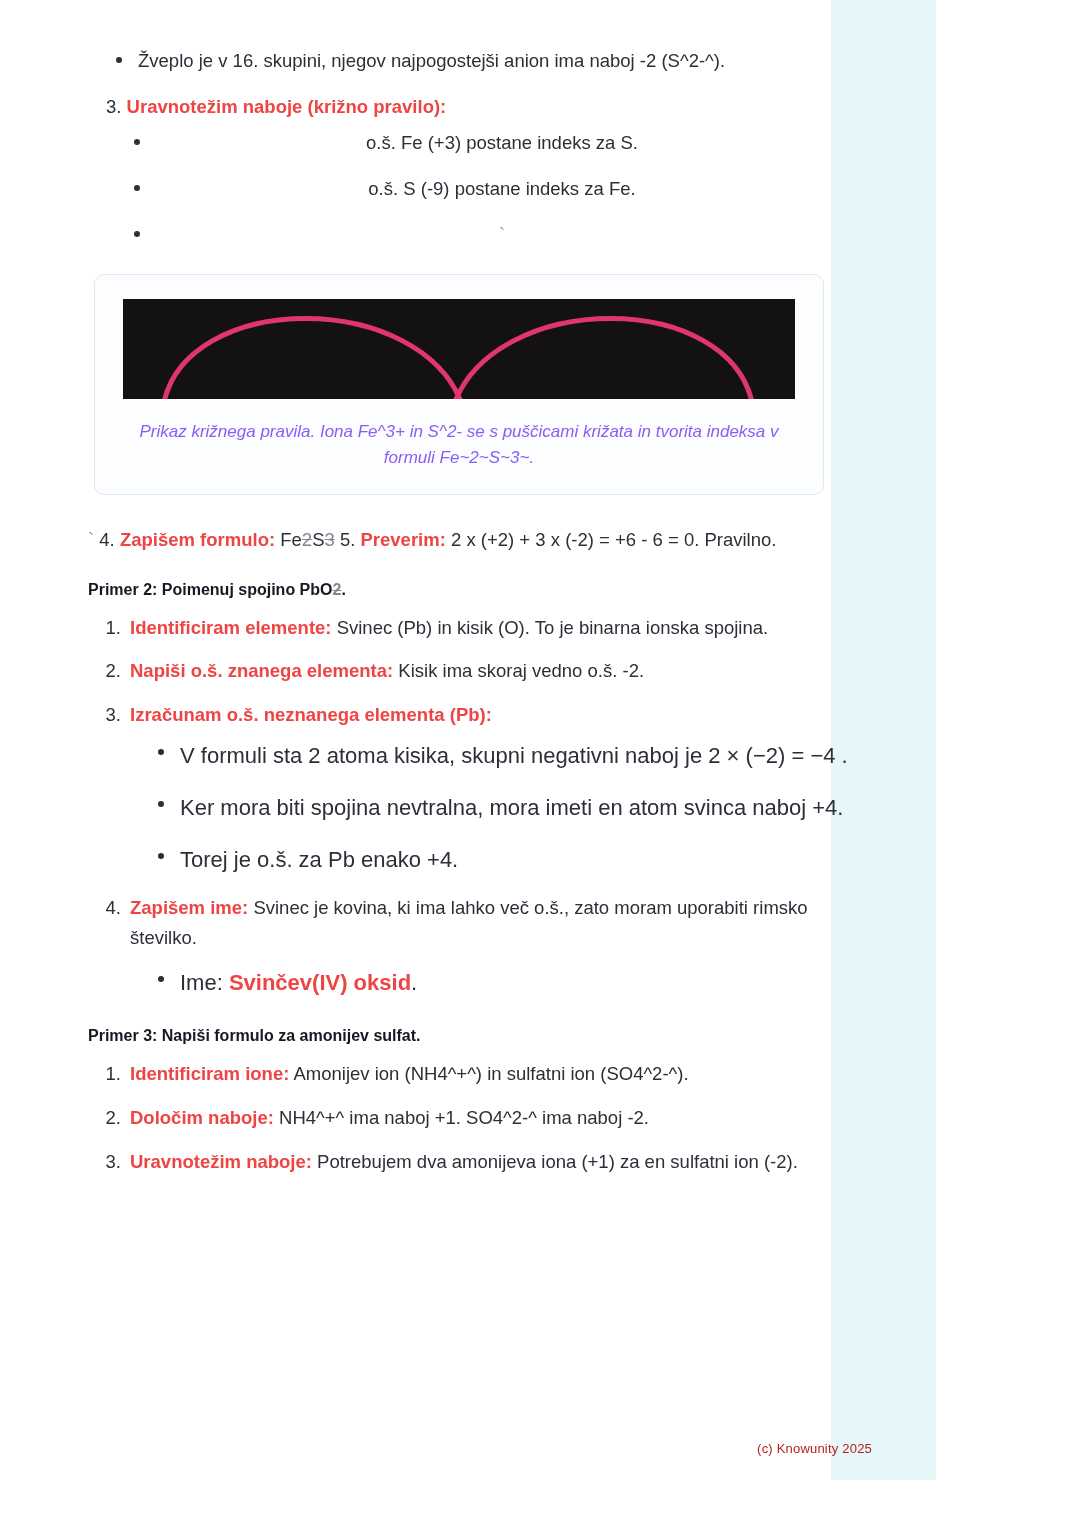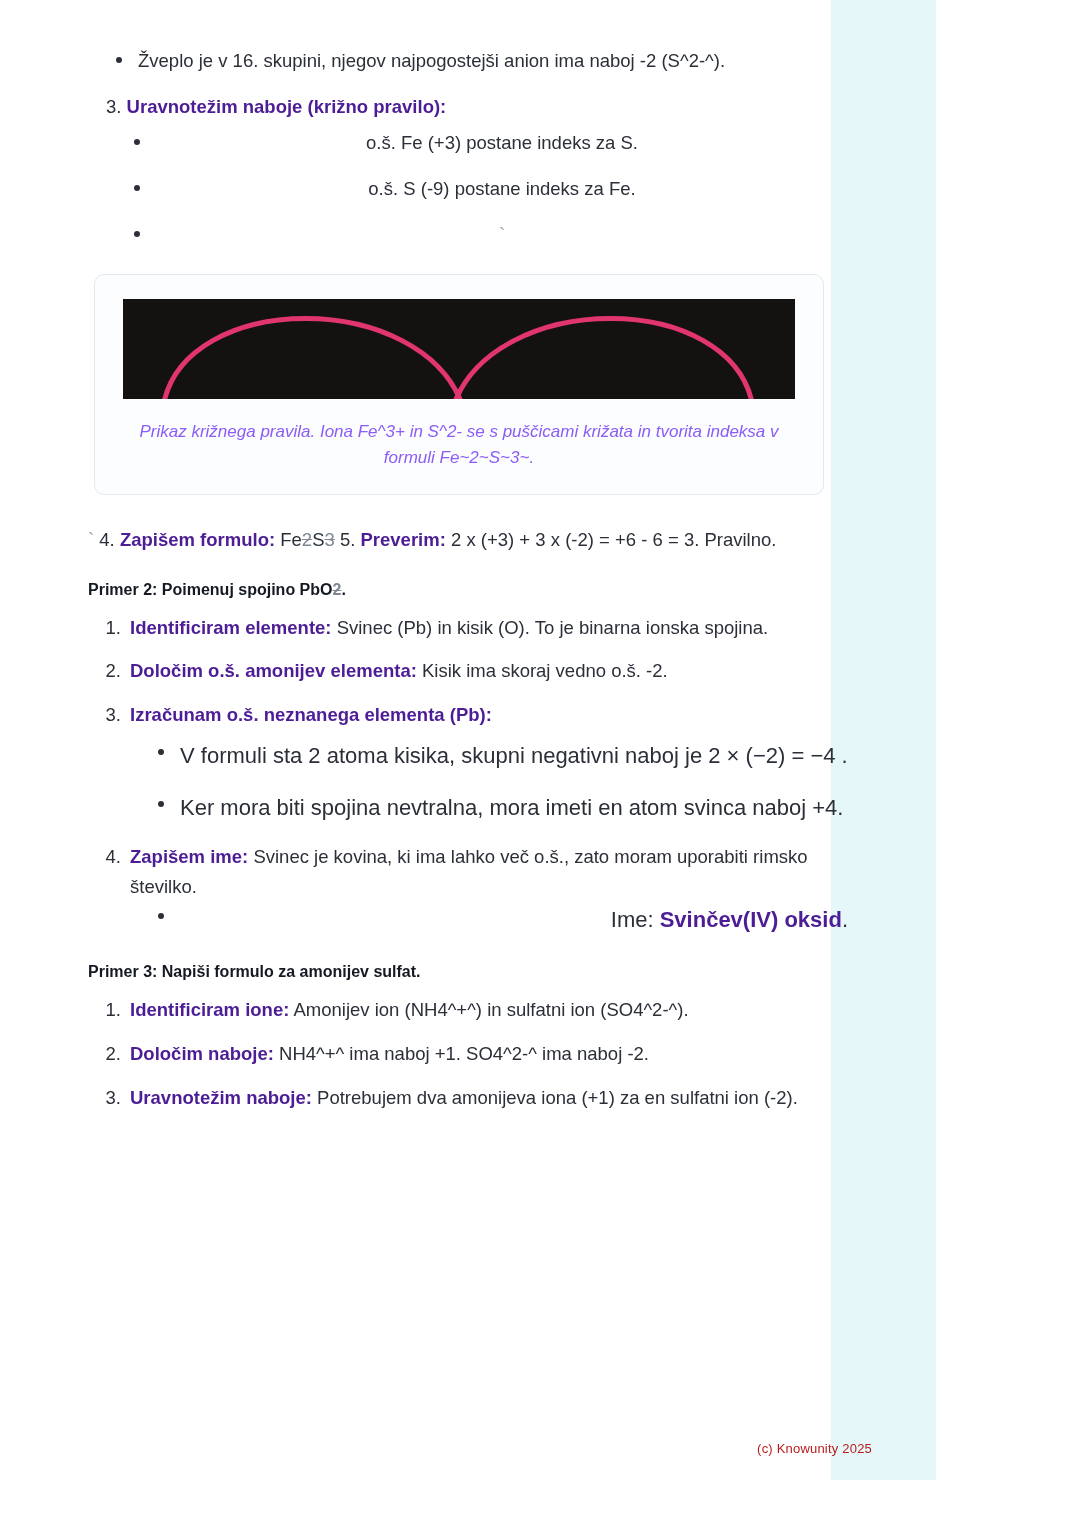--- a/index.html
+++ b/index.html
@@ -76,21 +76,21 @@
     position: absolute;
     left: 6px;
     top: 11px;
     width: 6px;
     height: 6px;
     border-radius: 50%;
     background: #2b2f38;
   }
   b, strong {
     font-weight: bold;
-    color: #4c1d95;
+    color: #ef4444;
   }
   .strike-sub {
     text-decoration: line-through;
     color: #7f8795;
   }
   
   .figure-card {
     margin: 24px 0 30px 6px;
     width: 730px;
     border: 1px solid #e3e8ee;
@@ -208,44 +208,45 @@
       <div class="figure-caption">Prikaz križnega pravila. Iona Fe^3+ in S^2- se s puščicami križata in tvorita indeksa v formuli Fe~2~S~3~.</div>
     </div>
 
     <div class="para">
       <span class="backtick">`</span>
       <span>4.</span>
       <b>Zapišem formulo:</b>
       <span>Fe</span><span class="strike-sub">2</span><span>S</span><span class="strike-sub">3</span>
       <span>5.</span>
       <b>Preverim:</b>
-      <span>2 x (+3) + 3 x (-2) = +6 - 6 = 3. Pravilno.</span>
+      <span>2 x (+2) + 3 x (-2) = +6 - 6 = 0. Pravilno.</span>
     </div>
 
     <div class="h-sub">
       <span>Primer 2: Poimenuj spojino PbO</span><span class="strike-sub">2</span><span>.</span>
     </div>
 
     <ol class="numlist">
       <li>
         <b>Identificiram elemente:</b><span> Svinec (Pb) in kisik (O). To je binarna ionska spojina.</span>
       </li>
       <li>
-        <b>Določim o.š. amonijev elementa:</b><span> Kisik ima skoraj vedno o.š. -2.</span>
+        <b>Napiši o.š. znanega elementa:</b><span> Kisik ima skoraj vedno o.š. -2.</span>
       </li>
       <li>
         <b>Izračunam o.š. neznanega elementa (Pb):</b>
         <ul class="nested-ul">
           <li>V formuli sta 2 atoma kisika, skupni negativni naboj je 2 × (−2) = −4 .</li>
           <li>Ker mora biti spojina nevtralna, mora imeti en atom svinca naboj +4.</li>
+          <li>Torej je o.š. za Pb enako +4.</li>
         </ul>
       </li>
       <li>
         <b>Zapišem ime:</b><span> Svinec je kovina, ki ima lahko več o.š., zato moram uporabiti rimsko številko.</span>
-        <ul class="nested-ul" style="margin-top:0;text-align:right;">
+        <ul class="nested-ul" style="margin-top:12px;">
           <li>
             <span>Ime: </span><b>Svinčev(IV) oksid</b><span>.</span>
           </li>
         </ul>
       </li>
     </ol>
 
     <div class="h-sub">Primer 3: Napiši formulo za amonijev sulfat.</div>
 
     <ol class="numlist">

